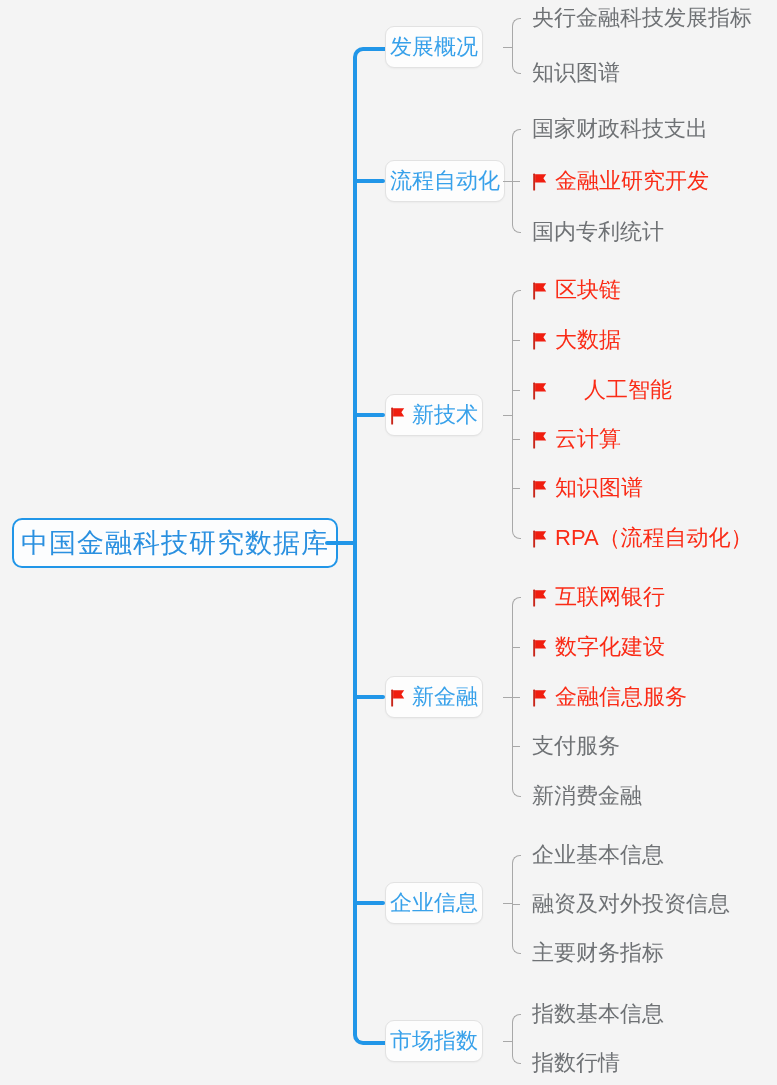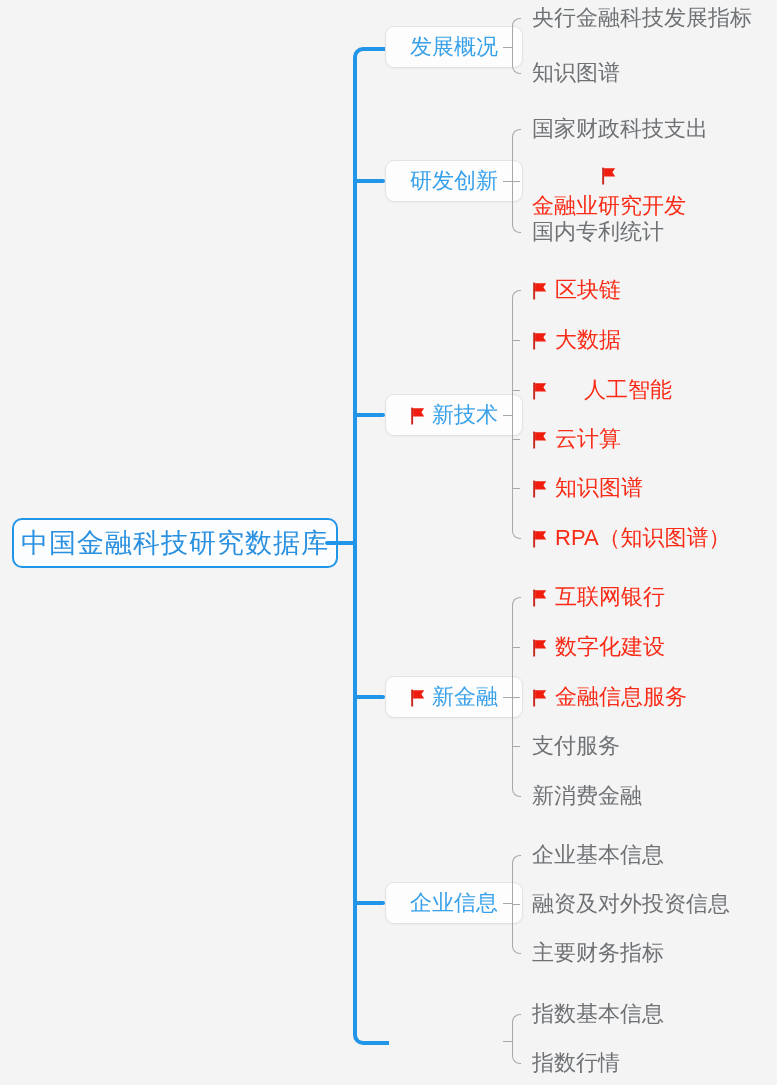--- a/index.html
+++ b/index.html
@@ -42,21 +42,21 @@
   
   .l2-node{
     position:absolute;
     box-sizing:border-box;
     height:42px;
     border:1px solid #e2e2e2;
     border-radius:9px;
     background:#fdfdfd;
     display:flex;align-items:center;justify-content:center;
     gap:6px;
-    padding:0 24px;
+    padding:0 4px;
     color:#38a1ea;
     font-size:22px;
     white-space:nowrap;
     box-shadow:0 1px 2px rgba(0,0,0,.04);
   }
 
   
   .l3-node{
     position:absolute;
     display:flex;align-items:center;
@@ -92,31 +92,31 @@
     <div class="g-v" style="left: 512px; top: 27px; height: 37px;"></div>
     <div class="g-corner-top" style="left: 512px; top: 18px; width: 8px; height: 10px;"></div>
     <div class="g-corner-bot" style="left: 512px; top: 63px; width: 8px; height: 10px;"></div>
     <div class="l3-node gray" style="left: 532px; top: 18px;">
       <span>央行金融科技发展指标</span>
     </div>
     <div class="l3-node gray" style="left: 532px; top: 73px;">
       <span>知识图谱</span>
     </div>
     <div class="l2-node" style="left: 385px; top: 160px;">
-      <span>研发创新</span>
+      <span>流程自动化</span>
     </div>
     <div class="g-h" style="left: 503px; top: 181px; width: 10px;"></div>
     <div class="g-v" style="left: 512px; top: 138px; height: 85px;"></div>
     <div class="g-corner-top" style="left: 512px; top: 129px; width: 8px; height: 10px;"></div>
     <div class="g-h" style="left: 512px; top: 181px; width: 8px;"></div>
     <div class="g-corner-bot" style="left: 512px; top: 222px; width: 8px; height: 10px;"></div>
     <div class="l3-node gray" style="left: 532px; top: 129px;">
       <span>国家财政科技支出</span>
     </div>
-    <div class="l3-node red" style="left: 532px; top: 181px; flex-direction: column;">
+    <div class="l3-node red" style="left: 532px; top: 181px;">
       <span class="flag"><svg viewBox="0 0 16 18" width="16" height="18" aria-hidden="true">
           <rect x="1.2" y="0.6" width="1.9" height="17" rx="0.6" fill="#c8261a"></rect>
           <path d="M3.1 1.2 L14.2 1.2 L11.4 5.3 L14.2 9.5 L3.1 9.5 Z" fill="#f01d0f"></path>
         </svg></span>
       <span>金融业研究开发</span>
     </div>
     <div class="l3-node gray" style="left: 532px; top: 232px;">
       <span>国内专利统计</span>
     </div>
     <div class="l2-node" style="left: 385px; top: 394px;">
@@ -167,21 +167,21 @@
           <rect x="1.2" y="0.6" width="1.9" height="17" rx="0.6" fill="#c8261a"></rect>
           <path d="M3.1 1.2 L14.2 1.2 L11.4 5.3 L14.2 9.5 L3.1 9.5 Z" fill="#f01d0f"></path>
         </svg></span>
       <span>知识图谱</span>
     </div>
     <div class="l3-node red" style="left: 532px; top: 538px;">
       <span class="flag"><svg viewBox="0 0 16 18" width="16" height="18" aria-hidden="true">
           <rect x="1.2" y="0.6" width="1.9" height="17" rx="0.6" fill="#c8261a"></rect>
           <path d="M3.1 1.2 L14.2 1.2 L11.4 5.3 L14.2 9.5 L3.1 9.5 Z" fill="#f01d0f"></path>
         </svg></span>
-      <span>RPA（知识图谱）</span>
+      <span>RPA（流程自动化）</span>
     </div>
     <div class="l2-node" style="left: 385px; top: 676px;">
       <span class="flag"><svg viewBox="0 0 16 18" width="16" height="18" aria-hidden="true">
           <rect x="1.2" y="0.6" width="1.9" height="17" rx="0.6" fill="#c8261a"></rect>
           <path d="M3.1 1.2 L14.2 1.2 L11.4 5.3 L14.2 9.5 L3.1 9.5 Z" fill="#f01d0f"></path>
         </svg></span>
       <span>新金融</span>
     </div>
     <div class="g-h" style="left: 503px; top: 697px; width: 10px;"></div>
     <div class="g-v" style="left: 512px; top: 606px; height: 181px;"></div>
@@ -227,20 +227,23 @@
     <div class="g-corner-bot" style="left: 512px; top: 943px; width: 8px; height: 10px;"></div>
     <div class="l3-node gray" style="left: 532px; top: 904px;">
       <span>融资及对外投资信息</span>
     </div>
     <div class="l3-node gray" style="left: 532px; top: 855px;">
       <span>企业基本信息</span>
     </div>
     <div class="l3-node gray" style="left: 532px; top: 953px;">
       <span>主要财务指标</span>
     </div>
+    <div class="l2-node" style="left: 385px; top: 1020px;">
+      <span>市场指数</span>
+    </div>
     <div class="g-h" style="left: 503px; top: 1041px; width: 10px;"></div>
     <div class="g-v" style="left: 512px; top: 1023px; height: 31px;"></div>
     <div class="g-corner-top" style="left: 512px; top: 1014px; width: 8px; height: 10px;"></div>
     <div class="g-corner-bot" style="left: 512px; top: 1053px; width: 8px; height: 10px;"></div>
     <div class="l3-node gray" style="left: 532px; top: 1014px;">
       <span>指数基本信息</span>
     </div>
     <div class="l3-node gray" style="left: 532px; top: 1063px;">
       <span>指数行情</span>
     </div>

